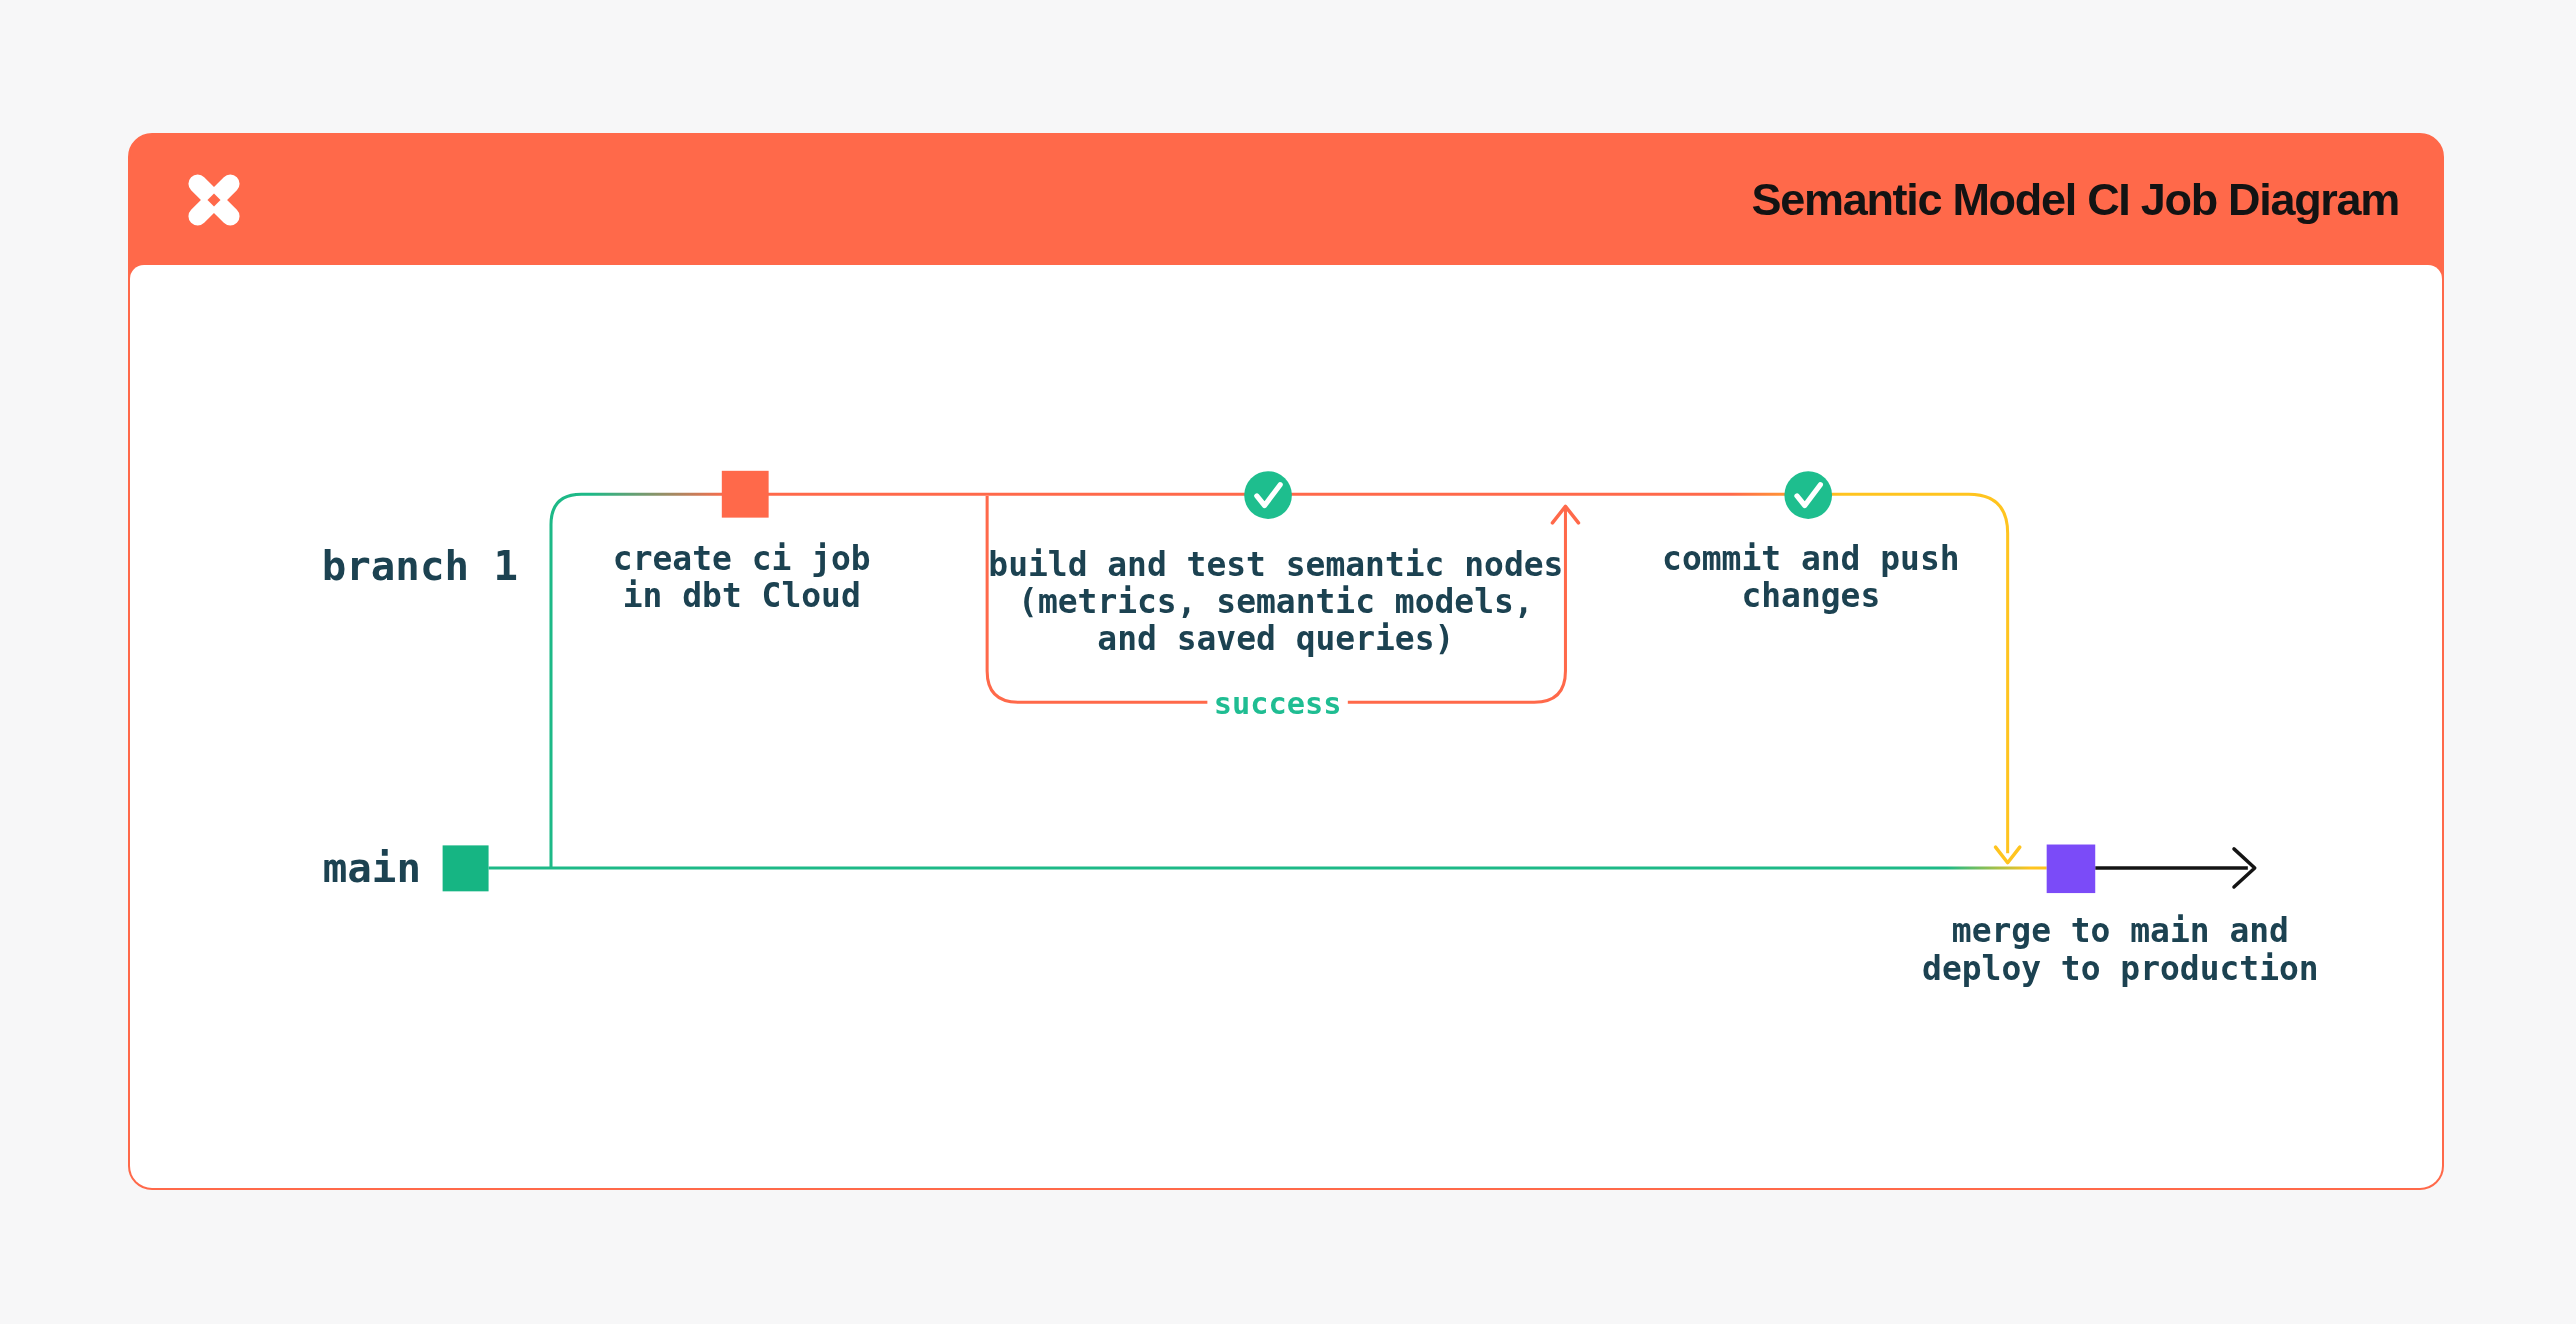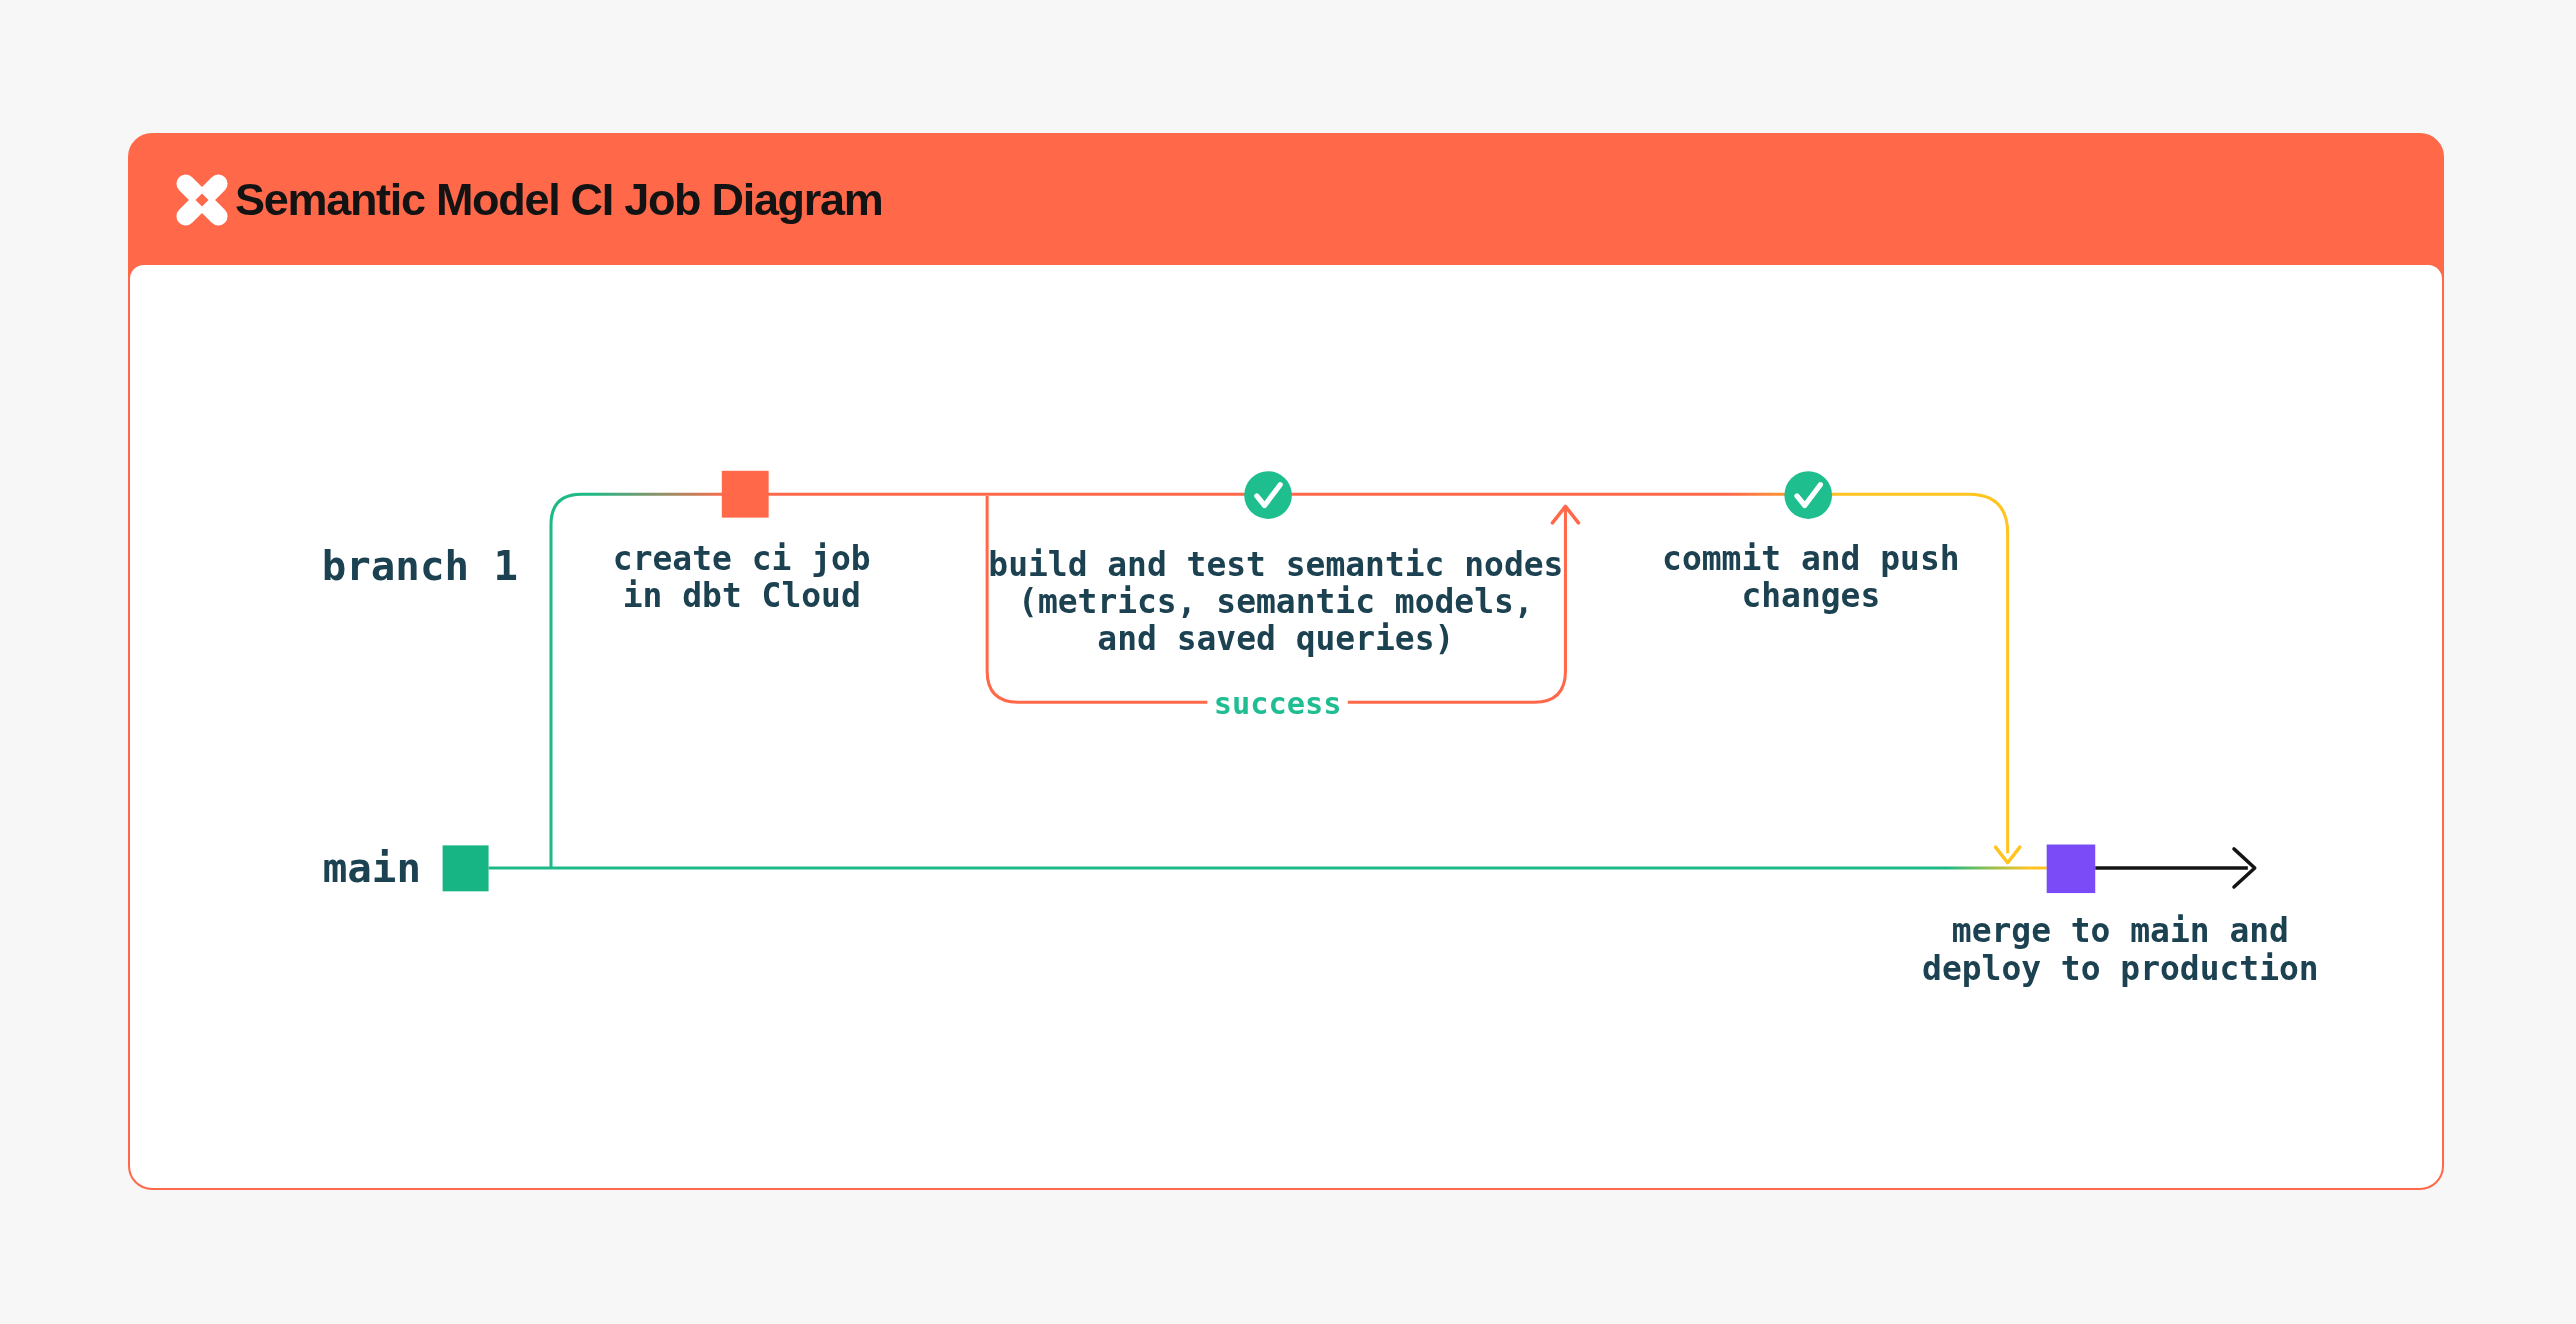--- a/index.html
+++ b/index.html
@@ -18,25 +18,25 @@
     width: 2316px;
     height: 1057px;
     box-sizing: border-box;
     background: #ff694a;
     border: 2.6px solid #ff694a;
     border-radius: 24px;
     overflow: hidden;
   }
   .card-header {
     position: absolute;
-    left: 4px; top: 0; right: 0;
+    left: 16px; top: 0; right: 0;
     height: 130px;
     display: flex;
     align-items: center;
-    justify-content: flex-start;
+    justify-content: space-between;
     padding: 0 43px 0 35px;
     box-sizing: border-box;
   }
   .logo-svg { width: 66px; height: 66px; display: block; }
   .card-title {
     font-weight: 700;
     font-size: 45px;
     letter-spacing: -1.3px;
     color: #131313;
     white-space: nowrap;

